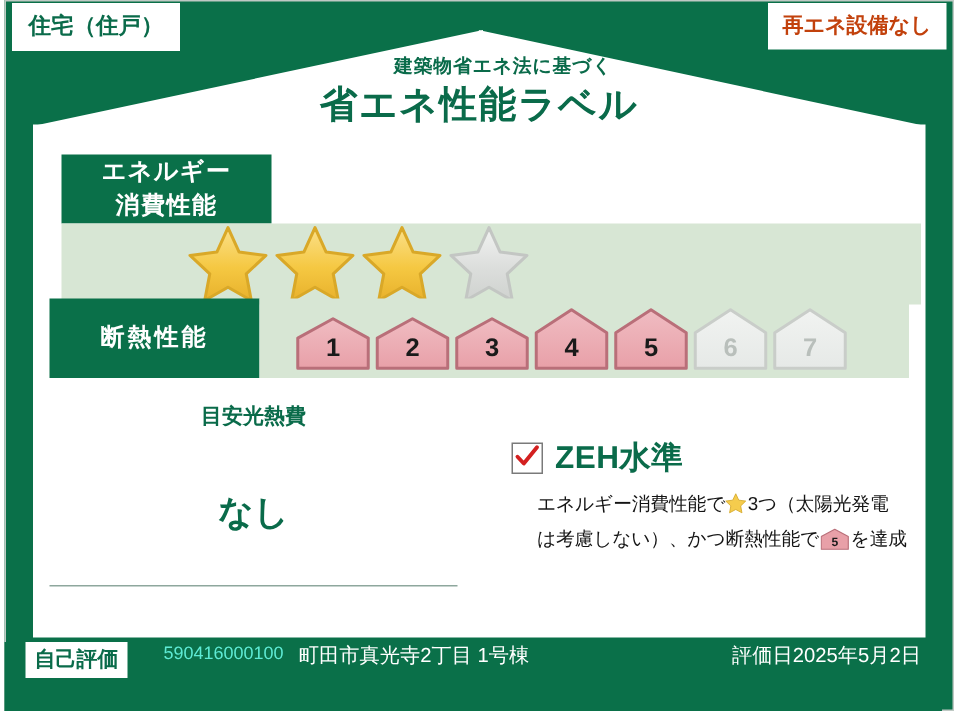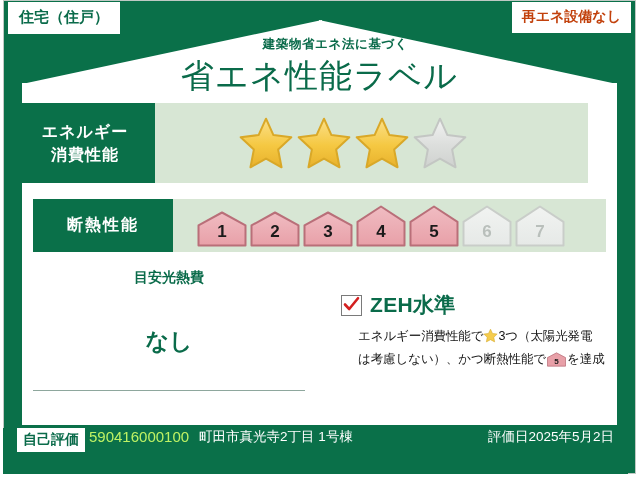--- a/index.html
+++ b/index.html
@@ -103,34 +103,34 @@
   .title-sub {
     color: #0a6b4a;
     font-size: 12.5px;
     font-weight: bold;
     letter-spacing: 0.6px;
     line-height: 1.1;
     padding-left: 32px;
   }
   .title-main {
     color: #0a6b4a;
-    font-size: 33px;
-    font-weight: normal;
+    font-size: 25px;
+    font-weight: bold;
     letter-spacing: 1.2px;
     line-height: 1.25;
     margin-top: 3px;
   }
 
   
   .perf-row {
     position: absolute;
     display: flex;
     align-items: stretch;
   }
-  #row-energy { left: 15px; top: 103px; width: 573px; height: 80px; }
+  #row-energy { left: 41px; top: 103px; width: 573px; height: 80px; flex-direction: column; }
   #row-insul  { left: 33px; top: 199px; width: 573px; height: 53px; border-radius: 17px; }
 
   .perf-label {
     background: #0a7049;
     color: #ffffff;
     font-weight: bold;
     display: flex;
     flex-direction: column;
     align-items: center;
     justify-content: center;
@@ -280,23 +280,23 @@
   }
   .self-eval {
     background: #ffffff;
     color: #0a6b4a;
     font-size: 14px;
     font-weight: bold;
     padding: 3px 6px;
     white-space: nowrap;
   }
   .bldg-id {
-    color: #bef264;
-    font-size: 15px;
-    margin-left: 4px;
+    color: #5eead4;
+    font-size: 12px;
+    margin-left: 24px;
     white-space: nowrap;
   }
   .bldg-addr {
     color: #ffffff;
     font-size: 13.5px;
     margin-left: 10px;
     white-space: nowrap;
   }
   .eval-date {
     color: #ffffff;

